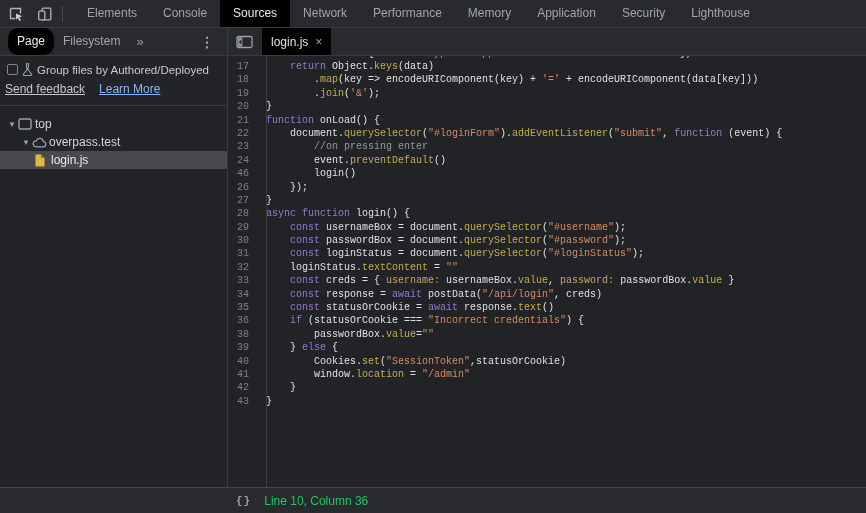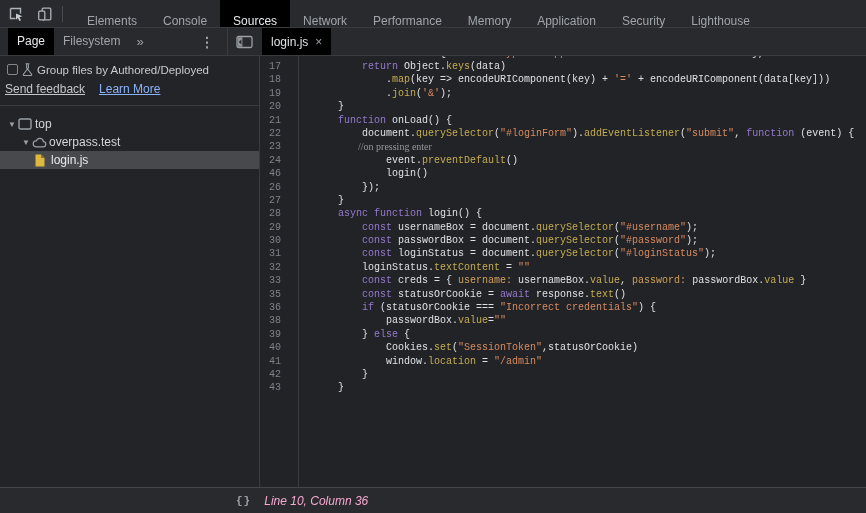--- a/index.html
+++ b/index.html
@@ -11,78 +11,78 @@
   }
   
   .main-toolbar {
     position:absolute; top:0; left:0; right:0; height:28px;
     background:#292a2d; border-bottom:1px solid #3a3b3e;
     display:flex; align-items:center;
   }
   .tool-btn { width:26px; height:24px; display:flex; align-items:center; justify-content:center; margin-left:3px; }
   .toolbar-divider { width:1px; height:16px; background:#4a4b4f; margin:0 5px 0 4px; }
   .panel-tabs { display:flex; height:27px; margin-left:6px; }
-  .panel-tab { padding:8px 13px; height:27px; line-height:27px; font-size:12px; color:#a0a5ab; white-space:nowrap; }
+  .panel-tab { padding:0 13px; height:27px; line-height:27px; font-size:12px; color:#a0a5ab; white-space:nowrap; }
   .panel-tab.active { background:#000000; color:#e8eaed; }
   
   .second-row {
     position:absolute; top:28px; left:0; right:0; height:28px;
     background:#292a2d; border-bottom:1px solid #3a3b3e; display:flex;
   }
   .sidebar-header { width:228px; border-right:1px solid #3a3b3e; display:flex; align-items:center; height:27px; }
   .side-tab { padding:0 9px; height:27px; line-height:27px; font-size:12px; color:#a0a5ab; margin-left:0; }
-  .side-tab:first-child { margin-left:8px; }
+  .side-tab:first-child { margin-left:8px;border-radius:10px; }
   .side-tab.active { background:#000000; color:#e8eaed; }
   .more-tabs { color:#9aa0a6; font-size:13px; margin-left:7px; }
   .dots-menu { margin-left:auto; margin-right:13px; color:#9aa0a6; font-size:14px; font-weight:bold; }
   .editor-tabstrip { flex:1; display:flex; align-items:center; height:27px; }
   .collapse-btn { width:22px; height:22px; margin-left:5px; display:flex; align-items:center; justify-content:center; }
   .editor-tab {
     margin-left:7px; background:#000000; height:27px; display:flex; align-items:center;
     padding:0 9px; gap:7px; color:#dfe1e5; font-size:12px;
   }
   .tab-close { color:#9aa0a6; font-size:12px; }
   
   .content { position:absolute; top:56px; left:0; right:0; bottom:26px; display:flex; }
-  .sidebar { width:260px; border-right:1px solid #3a3b3e; background:#232428; overflow:hidden; }
+  .sidebar { width:228px; border-right:1px solid #3a3b3e; background:#232428; overflow:hidden; }
   .group-row { display:flex; align-items:center; padding:7px 2px 3px 7px; gap:4px; color:#c7cacd; font-size:11.5px; white-space:nowrap; }
   .checkbox { width:11px; height:11px; border:1px solid #83878c; border-radius:2px; flex:none; background:transparent; }
   .links-row { padding:3px 0 9px 5px; font-size:12px; display:flex; gap:14px; border-bottom:1px solid #3a3b3e; }
   .link-gray { color:#c3c6c9; text-decoration:underline; }
   .link-blue { color:#8ab4f8; text-decoration:underline; }
   .tree { padding-top:9px; }
   .tree-row { height:18px; display:flex; align-items:center; font-size:12px; color:#d3d5d8; white-space:nowrap; }
   .tree-row.selected { background:#47494d; color:#e8eaed; }
   .arrow { width:12px; color:#9aa0a6; font-size:8px; flex:none; text-align:center; }
   .tree-icon { width:17px; flex:none; display:flex; align-items:center; }
   
   .editor { flex:1; position:relative; overflow:hidden; background:#222327; }
   .editor::before { content:""; position:absolute; left:38px; top:0; bottom:0; width:1px; background:#3a3b3e; }
   .partial { height:4px; overflow:hidden; }
   .partial .code-line { margin-top:-9px; }
   .code-line {
     display:flex; height:13.4px; line-height:13.4px;
-    font-family:"Liberation Mono","DejaVu Sans Mono",monospace; font-size:10px;gap:40px;
+    font-family:"Liberation Mono","DejaVu Sans Mono",monospace; font-size:10px;
   }
   .ln { width:30px; text-align:right; padding-right:9px; color:#7d8287; flex:none; }
   .code-text { padding-left:8px; white-space:pre; }
   .tok-d { color:#dde0e3; }
   .tok-k { color:#9579cd;text-align:right; }
   .tok-p { color:#c4ad50; }
   .tok-s { color:#d88b61; }
   .tok-o { color:#cfa05a; }
-  .tok-c { color:#96999c;font-family:Liberation Serif, serif; }
+  .tok-c { color:#96999c; }
   
   .status-bar {
     position:absolute; left:0; right:0; bottom:0; height:26px;
     background:#292a2d; border-top:1px solid #45464a;
     display:flex; align-items:center; padding-left:236px; gap:13px;
   }
   .format-icon { color:#9aa0a6; font-size:11px; font-family:"Liberation Mono",monospace; letter-spacing:1px; font-weight:bold; }
-  .cursor-pos { color:#f9a8d4; font-size:12px;font-style:italic; }
+  .cursor-pos { color:#22c55e; font-size:12px; }
   svg { display:block; }
 </style>
 </head>
 <body>
 
 <div class="devtools">
 
   <div class="main-toolbar">
     <div class="tool-btn">
       <svg width="16" height="16" viewBox="0 0 16 16">
@@ -249,20 +249,24 @@
           </div>
           <div class="code-line">
             <span class="ln">32</span>
             <span class="code-text"><span class="tok-d">    loginStatus.</span><span class="tok-p">textContent</span><span class="tok-d"> = </span><span class="tok-s">""</span></span>
           </div>
           <div class="code-line">
             <span class="ln">33</span>
             <span class="code-text"><span class="tok-d">    </span><span class="tok-k">const</span><span class="tok-d"> creds = { </span><span class="tok-o">username:</span><span class="tok-d"> usernameBox.</span><span class="tok-p">value</span><span class="tok-d">, </span><span class="tok-o">password:</span><span class="tok-d"> passwordBox.</span><span class="tok-p">value</span><span class="tok-d"> }</span></span>
           </div>
           <div class="code-line">
+            <span class="ln">34</span>
+            <span class="code-text"><span class="tok-d">    </span><span class="tok-k">const</span><span class="tok-d"> response = </span><span class="tok-k">await</span><span class="tok-d"> postData(</span><span class="tok-s">"/api/login"</span><span class="tok-d">, creds)</span></span>
+          </div>
+          <div class="code-line">
             <span class="ln">35</span>
             <span class="code-text"><span class="tok-d">    </span><span class="tok-k">const</span><span class="tok-d"> statusOrCookie = </span><span class="tok-k">await</span><span class="tok-d"> response.</span><span class="tok-p">text</span><span class="tok-d">()</span></span>
           </div>
           <div class="code-line">
             <span class="ln">36</span>
             <span class="code-text"><span class="tok-d">    </span><span class="tok-k">if</span><span class="tok-d"> (statusOrCookie === </span><span class="tok-s">"Incorrect credentials"</span><span class="tok-d">) {</span></span>
           </div>
           <div class="code-line">
             <span class="ln">38</span>
             <span class="code-text"><span class="tok-d">        passwordBox.</span><span class="tok-p">value</span><span class="tok-d">=</span><span class="tok-s">""</span></span>

